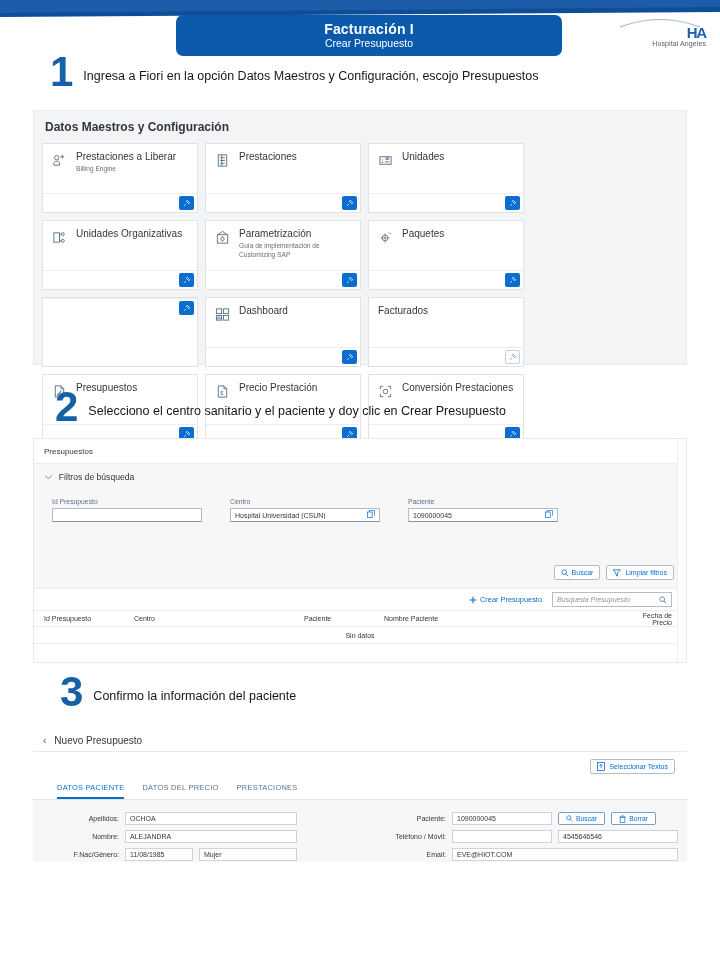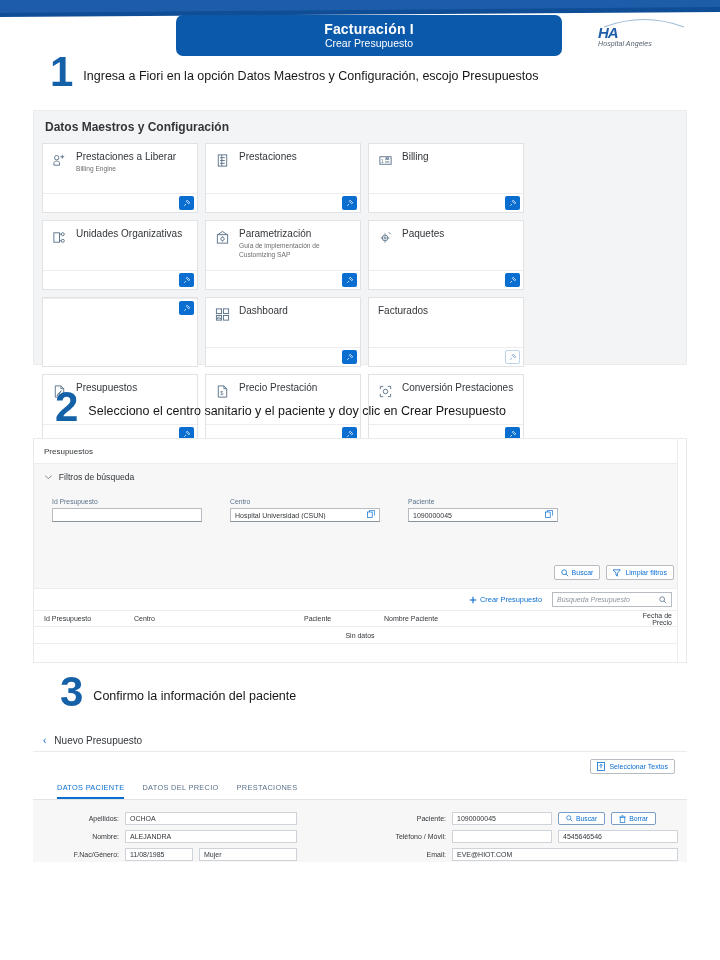--- a/index.html
+++ b/index.html
@@ -22,21 +22,21 @@
   .title-pill {
     position: absolute; left: 176px; top: 15px; width: 386px; height: 41px;
     background: #0a59ab; border-radius: 7px;
     display: flex; flex-direction: column; align-items: center; justify-content: center;
     color: #fff;
   }
   .title-pill .t1 { font-size: 14px; font-weight: bold; line-height: 16px; letter-spacing: .2px;}
   .title-pill .t2 { font-size: 10.5px; font-weight: normal; line-height: 13px; }
 
   
-  .logo { position: absolute; right: 30px; top: 14px; width: 92px; height: 34px; text-align: left; font-style: italic;}
+  .logo { position: absolute; right: 14px; top: 14px; width: 92px; height: 34px; text-align: right;}
   .logo .arcwrap { height: 13px; }
   .logo .ha { font-size: 15px; font-weight: bold; color: #1f5fa9; letter-spacing: -1.2px; line-height: 11px; }
   .logo .hname { font-size: 7px; color: #55616e; letter-spacing: .1px; margin-top: 2px; }
 
   
   .step { position: absolute; display: flex; align-items: center; }
   .step .num {
     font-size: 42px; font-weight: bold; color: #1461a8;
     line-height: 34px; font-family: "Liberation Sans", sans-serif;
   }
@@ -220,21 +220,21 @@
             <div class="tile-ico">
               <svg width="15" height="15" viewBox="0 0 16 16" fill="none" stroke="#5b738b" stroke-width="1">
                 <rect x="2" y="4" width="12" height="8"></rect>
                 <text x="3.2" y="10.2" font-size="5" fill="#5b738b" stroke="none">1</text>
                 <line x1="7.5" y1="6.5" x2="12" y2="6.5"></line>
                 <line x1="7.5" y1="9.5" x2="12" y2="9.5"></line>
                 <circle cx="10" cy="5.6" r="1.1"></circle>
               </svg>
             </div>
             <div class="tile-txt">
-              <div class="tile-title">Billing</div>
+              <div class="tile-title">Unidades</div>
             </div>
           </div>
           <div class="tile-foot">
             <div class="pin">
               <svg width="8" height="8" viewBox="0 0 12 12" fill="none" stroke="#fff" stroke-width="1.1">
                 <line x1="4.5" y1="7.5" x2="1.8" y2="10.2"></line>
                 <path d="M6.2 1.8 L10.2 5.8 L8.4 7 L5 3.6 z"></path>
               </svg>
             </div>
           </div>

